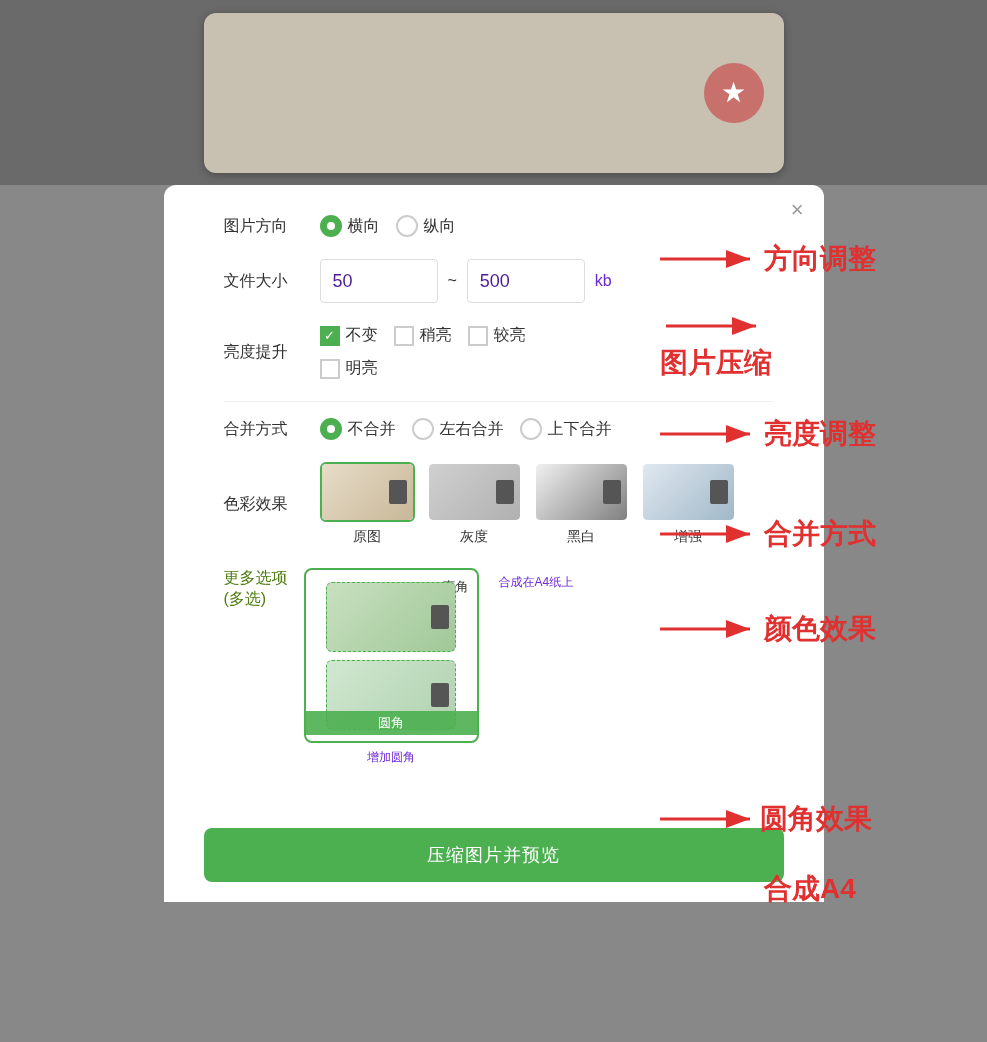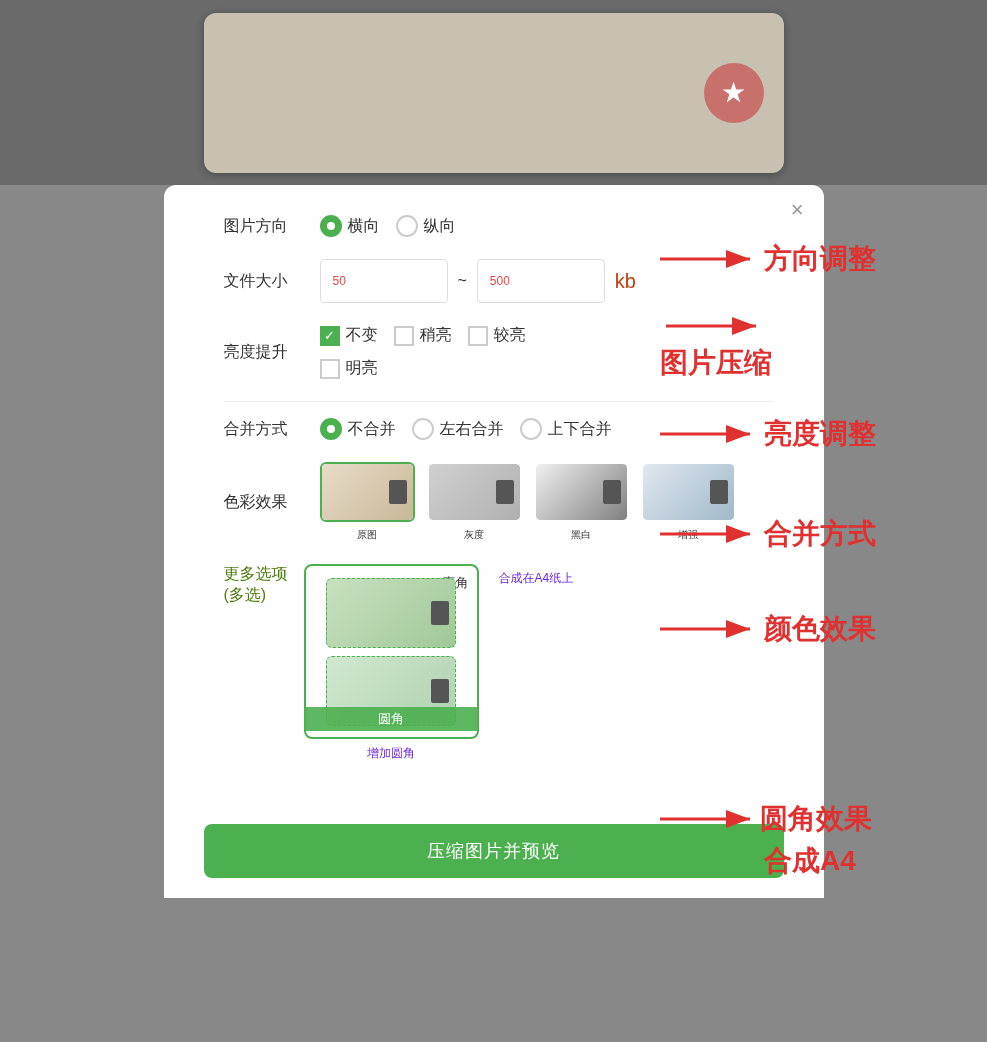--- a/index.html
+++ b/index.html
@@ -146,36 +146,36 @@
       font-size: 13px;
       line-height: 1;
     }
     
     .file-size-row {
       display: flex;
       align-items: center;
       gap: 10px;
     }
     .size-input {
-      width: 128px;
+      width: 118px;
       height: 44px;
       border: 1px solid #ddd;
       border-radius: 4px;
-      font-size: 12px;
+      font-size: 18px;
       padding: 0 12px;
-      color: #ef4444;
+      color: #4c1d95;
       outline: none;
     }
     .size-sep {
       font-size: 16px;
       color: #333;
     }
     .size-unit {
-      font-size: 20px;
-      color: #c2410c;
+      font-size: 16px;
+      color: #6d28d9;
     }
     
     .brightness-wrap {
       display: flex;
       flex-direction: column;
       gap: 12px;
     }
     .brightness-row1, .brightness-row2 {
       display: flex;
       align-items: center;
@@ -207,21 +207,21 @@
     }
     .effect-thumb.selected {
       border-color: #4CAF50;
     }
     .effect-thumb-inner {
       width: 100%;
       height: 100%;
       border-radius: 4px;
     }
     .effect-label {
-      font-size: 10px;
+      font-size: 14px;
       color: #333;
     }
     
     .thumb-original { background: linear-gradient(135deg, #e8dcc8 0%, #c8b898 100%); }
     .thumb-gray { background: linear-gradient(135deg, #d0d0d0 0%, #b0b0b0 100%); }
     .thumb-bw { background: linear-gradient(135deg, #f0f0f0 0%, #808080 100%); }
     .thumb-enhance { background: linear-gradient(135deg, #e0e8f0 0%, #a0b8c8 100%); }
     
     .more-options {
       display: flex;
@@ -606,18 +606,18 @@
         <svg width="100" height="28" class="arrow-svg">
           <defs>
             <marker id="arrowhead6" markerWidth="8" markerHeight="6" refX="8" refY="3" orient="auto">
               <polygon points="0 0, 8 3, 0 6" fill="#e03030"></polygon>
             </marker>
           </defs>
           <line x1="0" y1="14" x2="90" y2="14" stroke="#e03030" stroke-width="3" marker-end="url(#arrowhead6)"></line>
         </svg>
         <span class="annotation-text">圆角效果</span>
       </div>
-      <span class="annotation-text" style="padding-left: 104px;">合成A4</span>
+      <span class="annotation-text" style="padding-left: 104px; margin-top: 28px;">合成A4</span>
     </div>
 
   </div>
 
 </div>
 
 </body></html>

